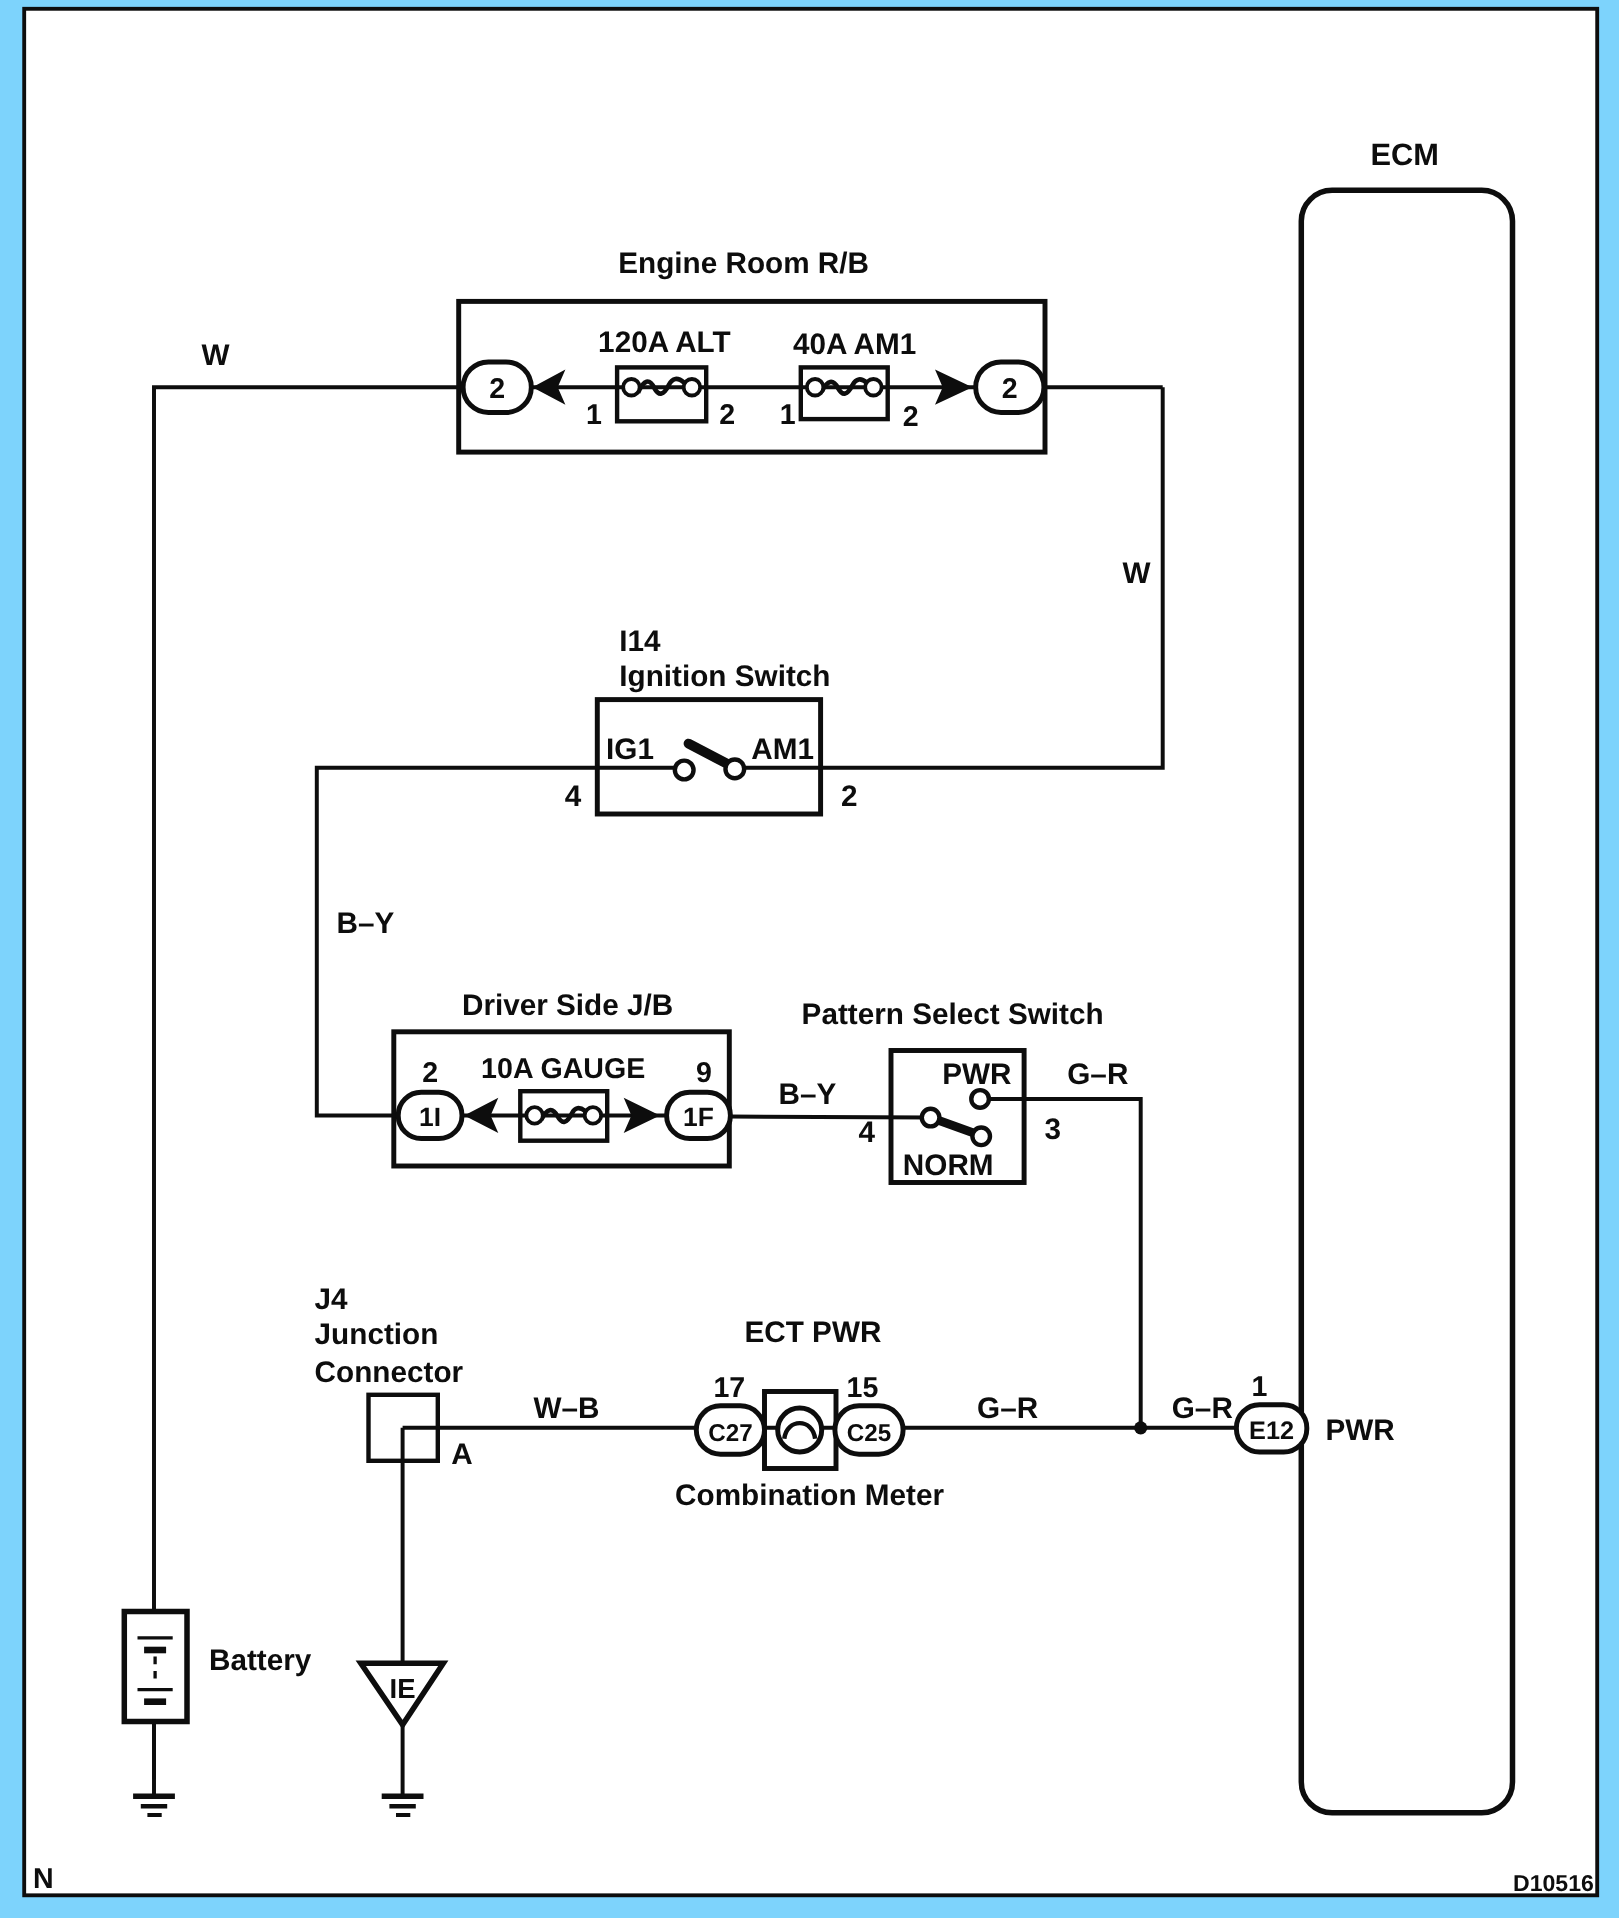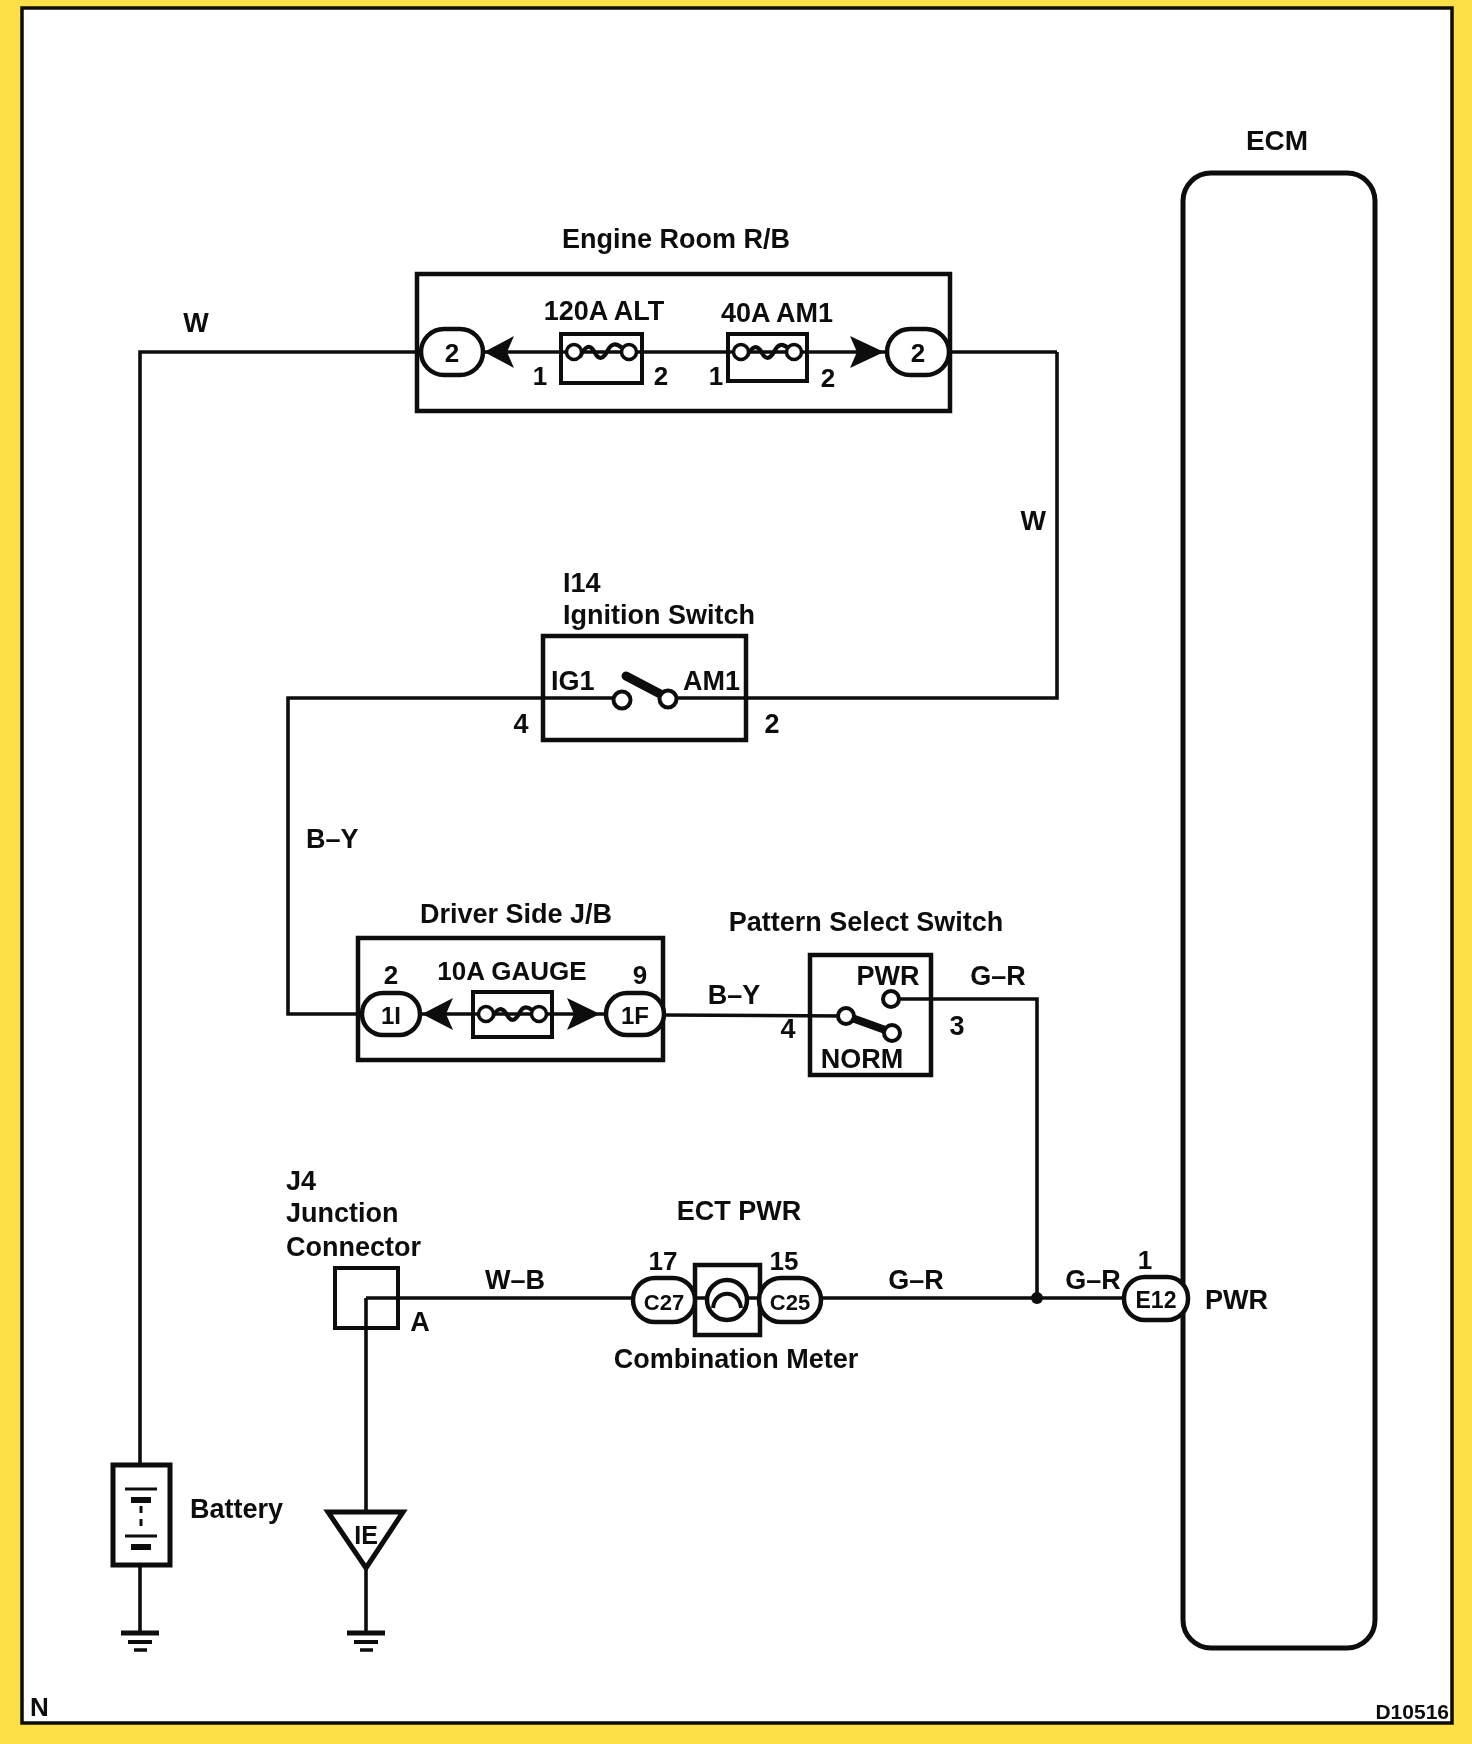--- a/index.html
+++ b/index.html
@@ -1,17 +1,17 @@
 <!DOCTYPE html>
 <html><head>
 <meta charset="utf-8">
 <style>
   html,body{margin:0;padding:0;background:#ffffff;}
   body{font-family:"Liberation Sans",sans-serif;}
-  .stage{position:relative;width:1472px;height:1744px;background:#fde047;overflow:hidden;}
+  .stage{position:relative;width:1472px;height:1744px;background:#7dd3fc;overflow:hidden;}
   svg{position:absolute;left:0;top:0;}
   svg text{fill:#0d0d0d;font-family:"Liberation Sans",sans-serif;font-weight:bold;}
   .wire{stroke:#0d0d0d;stroke-width:3.6;fill:none;}
   .boxline{stroke:#0d0d0d;fill:#ffffff;}
   .sym{stroke:#0d0d0d;fill:none;}
 </style>
 </head>
 <body>
 
 <div class="stage">

